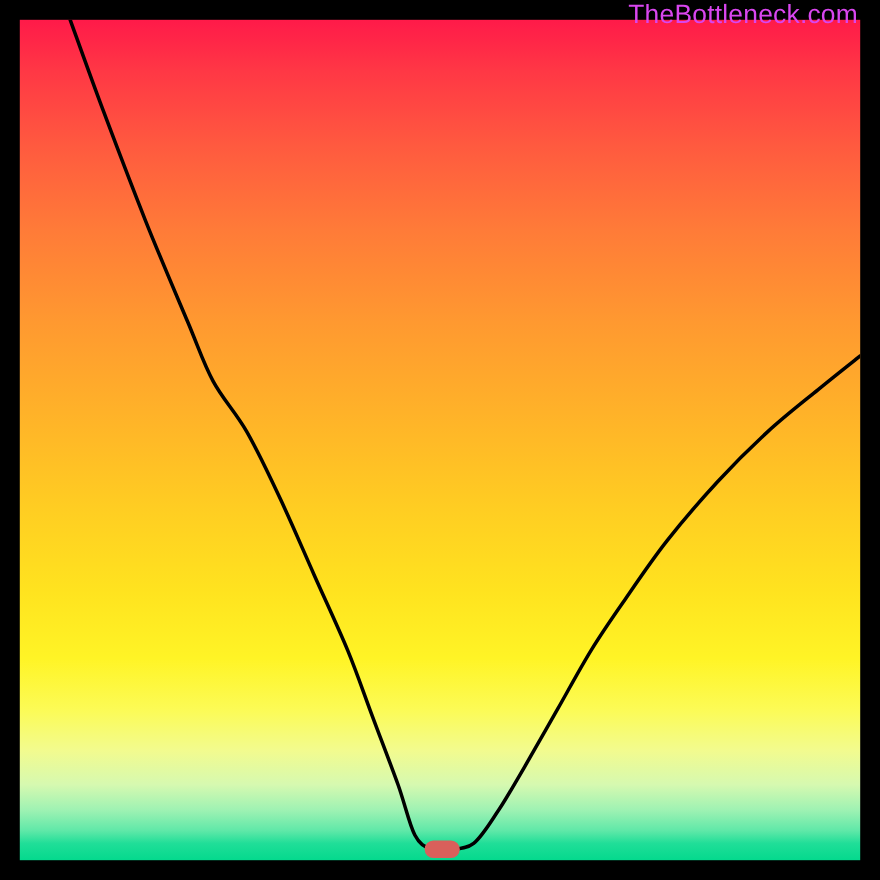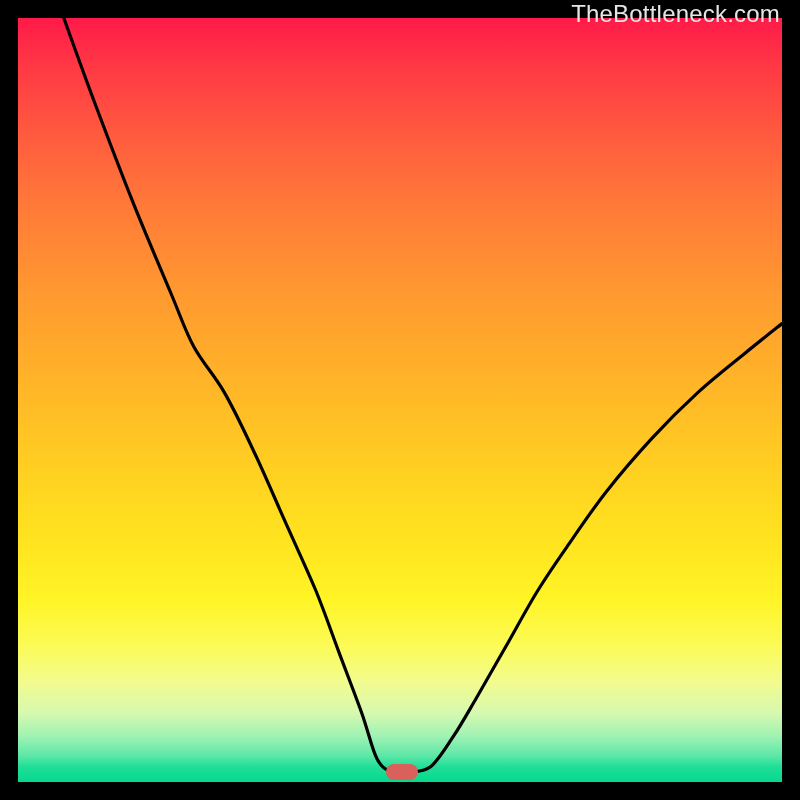--- a/index.html
+++ b/index.html
@@ -40,21 +40,21 @@
       #9ff2b3 94%,
       #5fe8a8 96.5%,
       #20de98 98%,
       #04d98d 100%
     );
   }
   .watermark {
     position: absolute;
     top: 0px;
     right: 20px;
-    color: #e5e5e5;
+    color: #d946ef;
     font-size: 24px;
     font-weight: 500;
     letter-spacing: 0.2px;
     user-select: none;
   }
   .svg-layer {
     position: absolute;
     left: 0;
     top: 0;
     width: 764px;

